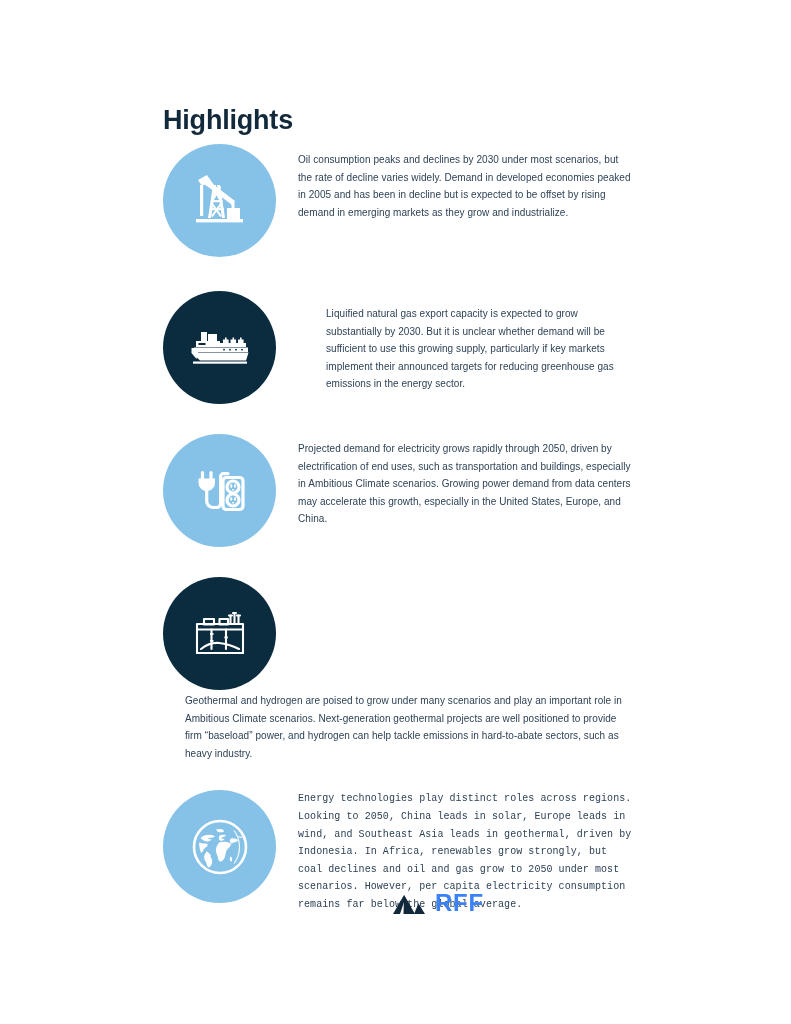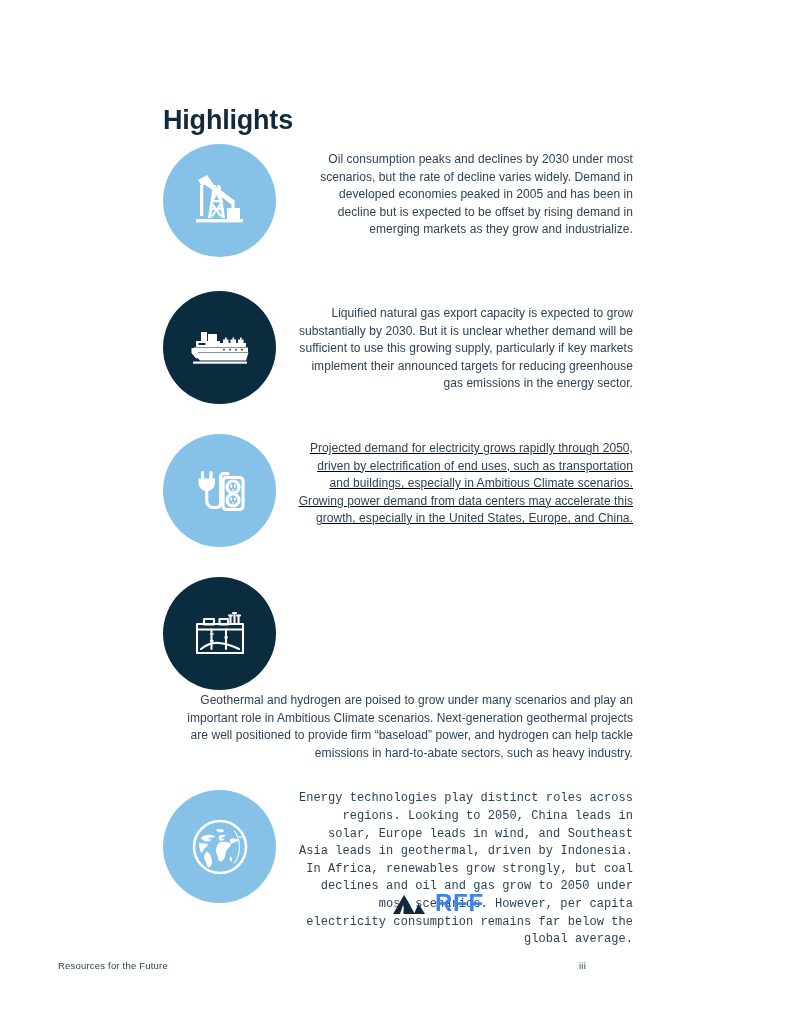--- a/index.html
+++ b/index.html
@@ -62,31 +62,30 @@
   .icon-circle.dark  { background: #0B2B3E; }
 
   .icon-circle svg {
     display: block;
   }
 
   .highlight-text {
     flex: 1 1 auto;
     margin-left: 22px;
     padding-top: 6px;
-    font-size: 12px;
+    font-size: 10px;
     line-height: 17.6px;
     color: #2E4256;
     letter-spacing: 0.06px;
-    text-align: right;
   }
 
   
   .row-1 { margin-bottom: 34px; }
-  .row-2 { margin-bottom: 30px; }
-  .row-3 { margin-bottom: 30px; text-decoration: underline; }
+  .row-2 { margin-bottom: 30px; gap: 28px; }
+  .row-3 { margin-bottom: 30px; }
   .row-4 { margin-bottom: 28px; flex-direction: column; }
   .row-5 { margin-bottom: 0; font-family: Liberation Mono, monospace; }
 
   .row-1 .highlight-text { padding-top: 7px; }
   .row-2 .highlight-text { padding-top: 14px; }
   .row-3 .highlight-text { padding-top: 6px; }
   .row-4 .highlight-text { padding-top: 2px; }
   .row-5 .highlight-text { padding-top: 0px; }
 
   
@@ -333,18 +332,14 @@
     <svg class="logo-mark" width="34" height="26" viewBox="0 0 34 26">
       <g fill="#12293C">
         <path d="M1 24 L12 5 L18.5 16 L16 16 L12.5 10.5 L8 24 Z"></path>
         <path d="M11.5 24 L12 5 L23 24 Z"></path>
         <path d="M22 24 L26.5 13.5 L33 24 Z"></path>
       </g>
     </svg>
     <span class="logo-word">RFF</span>
   </div>
 
-  <div class="footer">
-    <span class="footer-left">Resources for the Future</span>
-    <span class="footer-right">iii</span>
-  </div>
 
 </div>
 
 </body></html>

